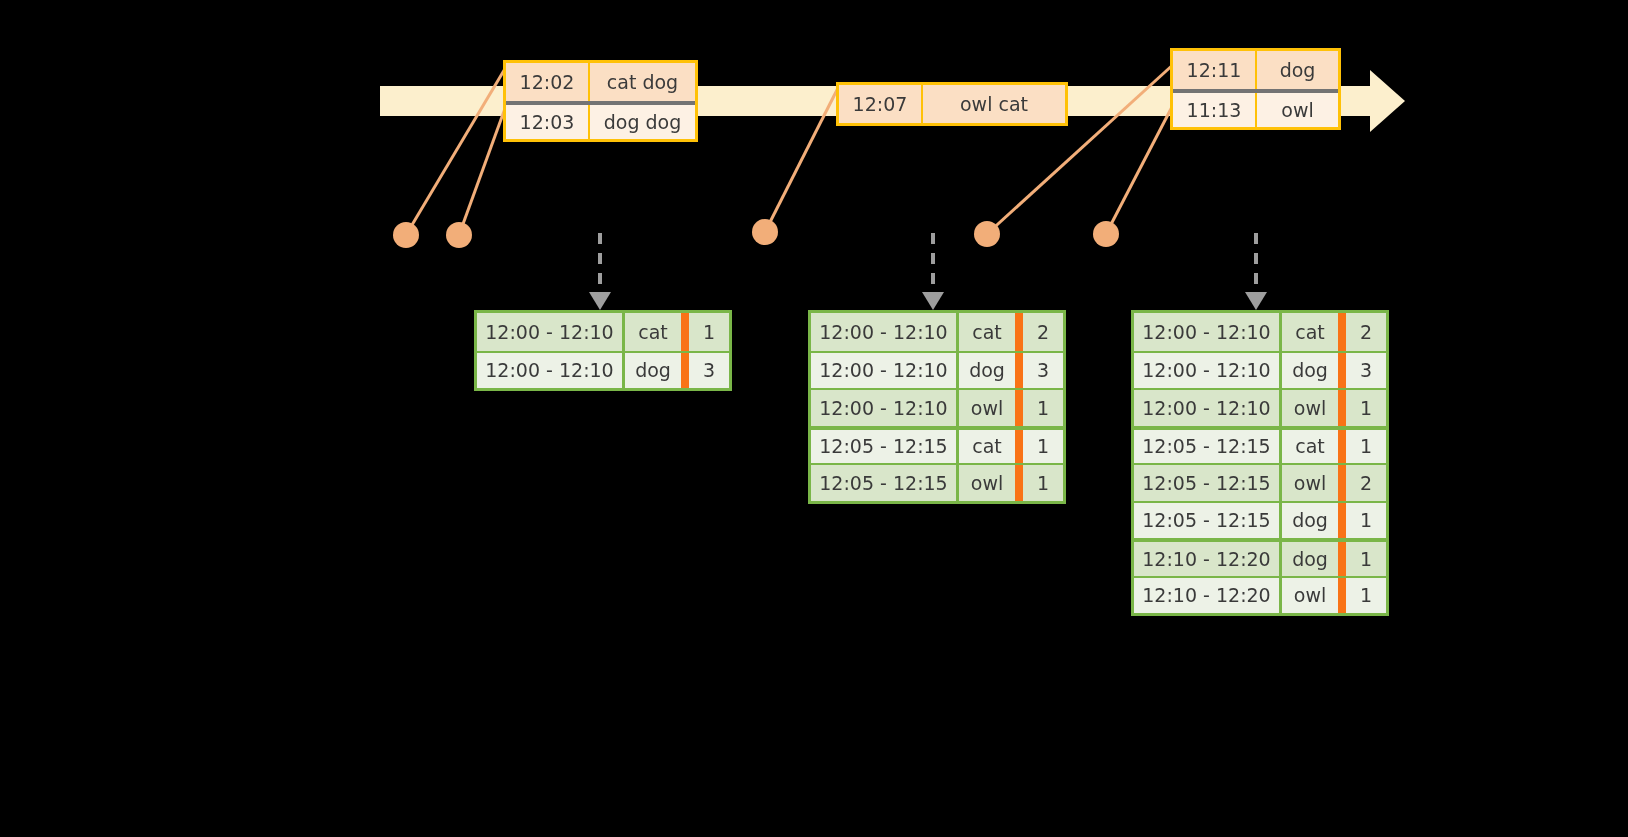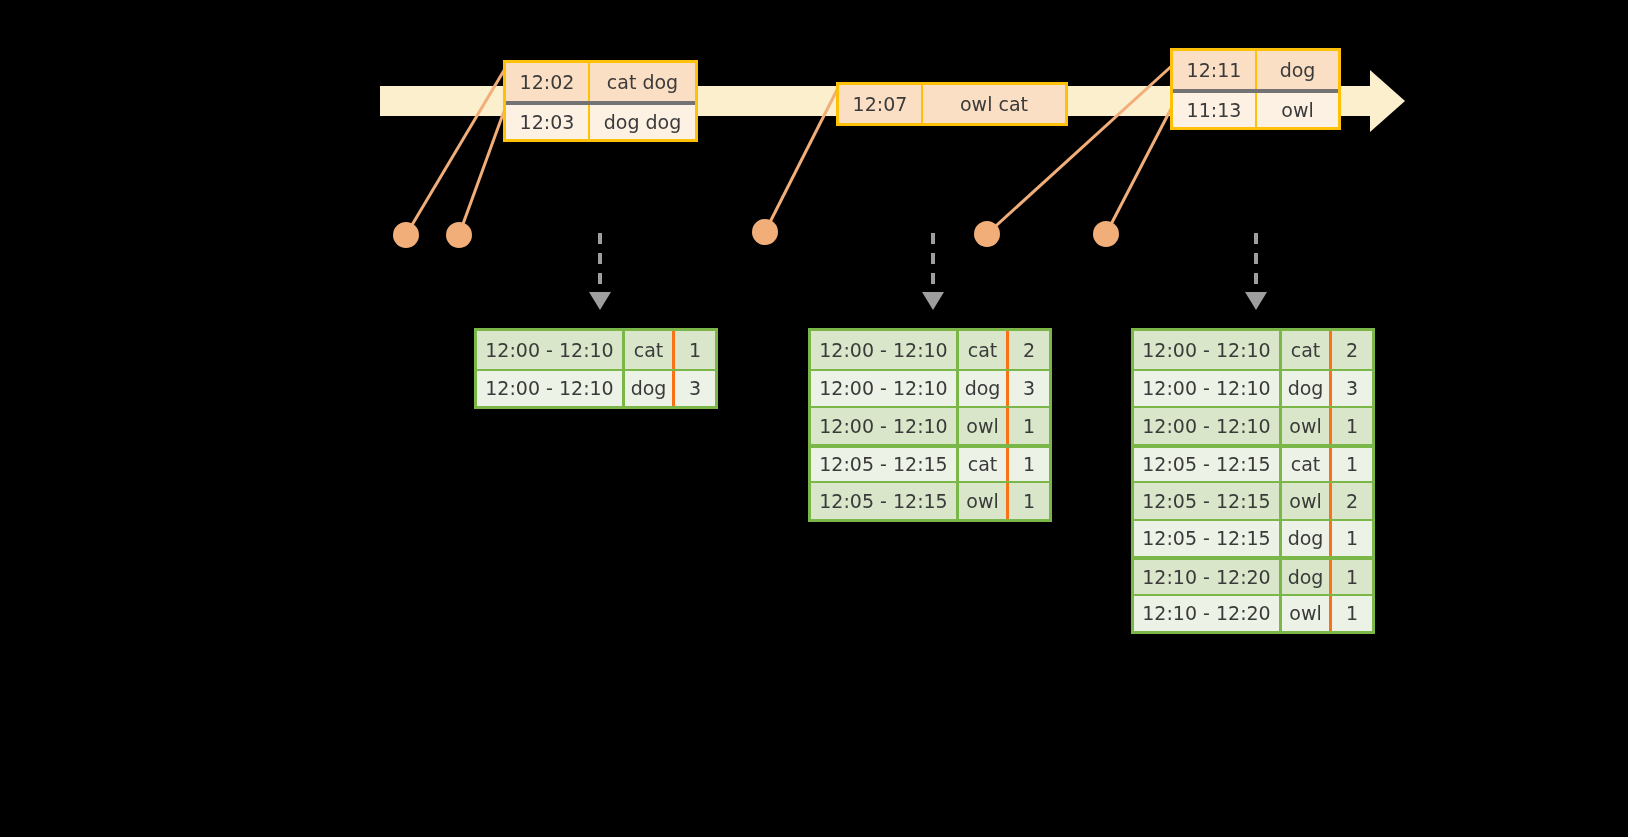--- a/index.html
+++ b/index.html
@@ -73,21 +73,20 @@
   }
 
   
   .result-table {
     position: absolute;
     border: 3px solid #7AB648;
     background: #7AB648;
     box-sizing: border-box;
     z-index: 5;
     padding: 0;
-    margin-top: 18px;
   }
   .rt-row {
     display: flex;
     height: 37.5px;
     box-sizing: border-box;
   }
   .rt-row.shade-a { background: #D9E6CA; }
   .rt-row.shade-b { background: #EDF2E7; }
   .rt-row + .rt-row { border-top: 2px solid #7AB648; }
   .rt-row.group-break { border-top: 4px solid #7AB648; }
@@ -96,27 +95,27 @@
     width: 148px;
     display: flex;
     align-items: center;
     justify-content: center;
     font-size: 19px;
     color: #3a3a3a;
     border-right: 3px solid #7AB648;
     box-sizing: border-box;
   }
   .rt-key {
-    width: 50px;
-    display: flex;
-    align-items: center;
-    justify-content: center;
-    font-size: 19px;
-    color: #3a3a3a;
-    border-right: 3px solid #f97316;
+    width: 64px;
+    display: flex;
+    align-items: center;
+    justify-content: center;
+    font-size: 19px;
+    color: #3a3a3a;
+    border-right: 8px solid #f97316;
     box-sizing: border-box;
   }
   .rt-count {
     width: 40px;
     display: flex;
     align-items: center;
     justify-content: center;
     font-size: 19px;
     color: #3a3a3a;
     box-sizing: border-box;

